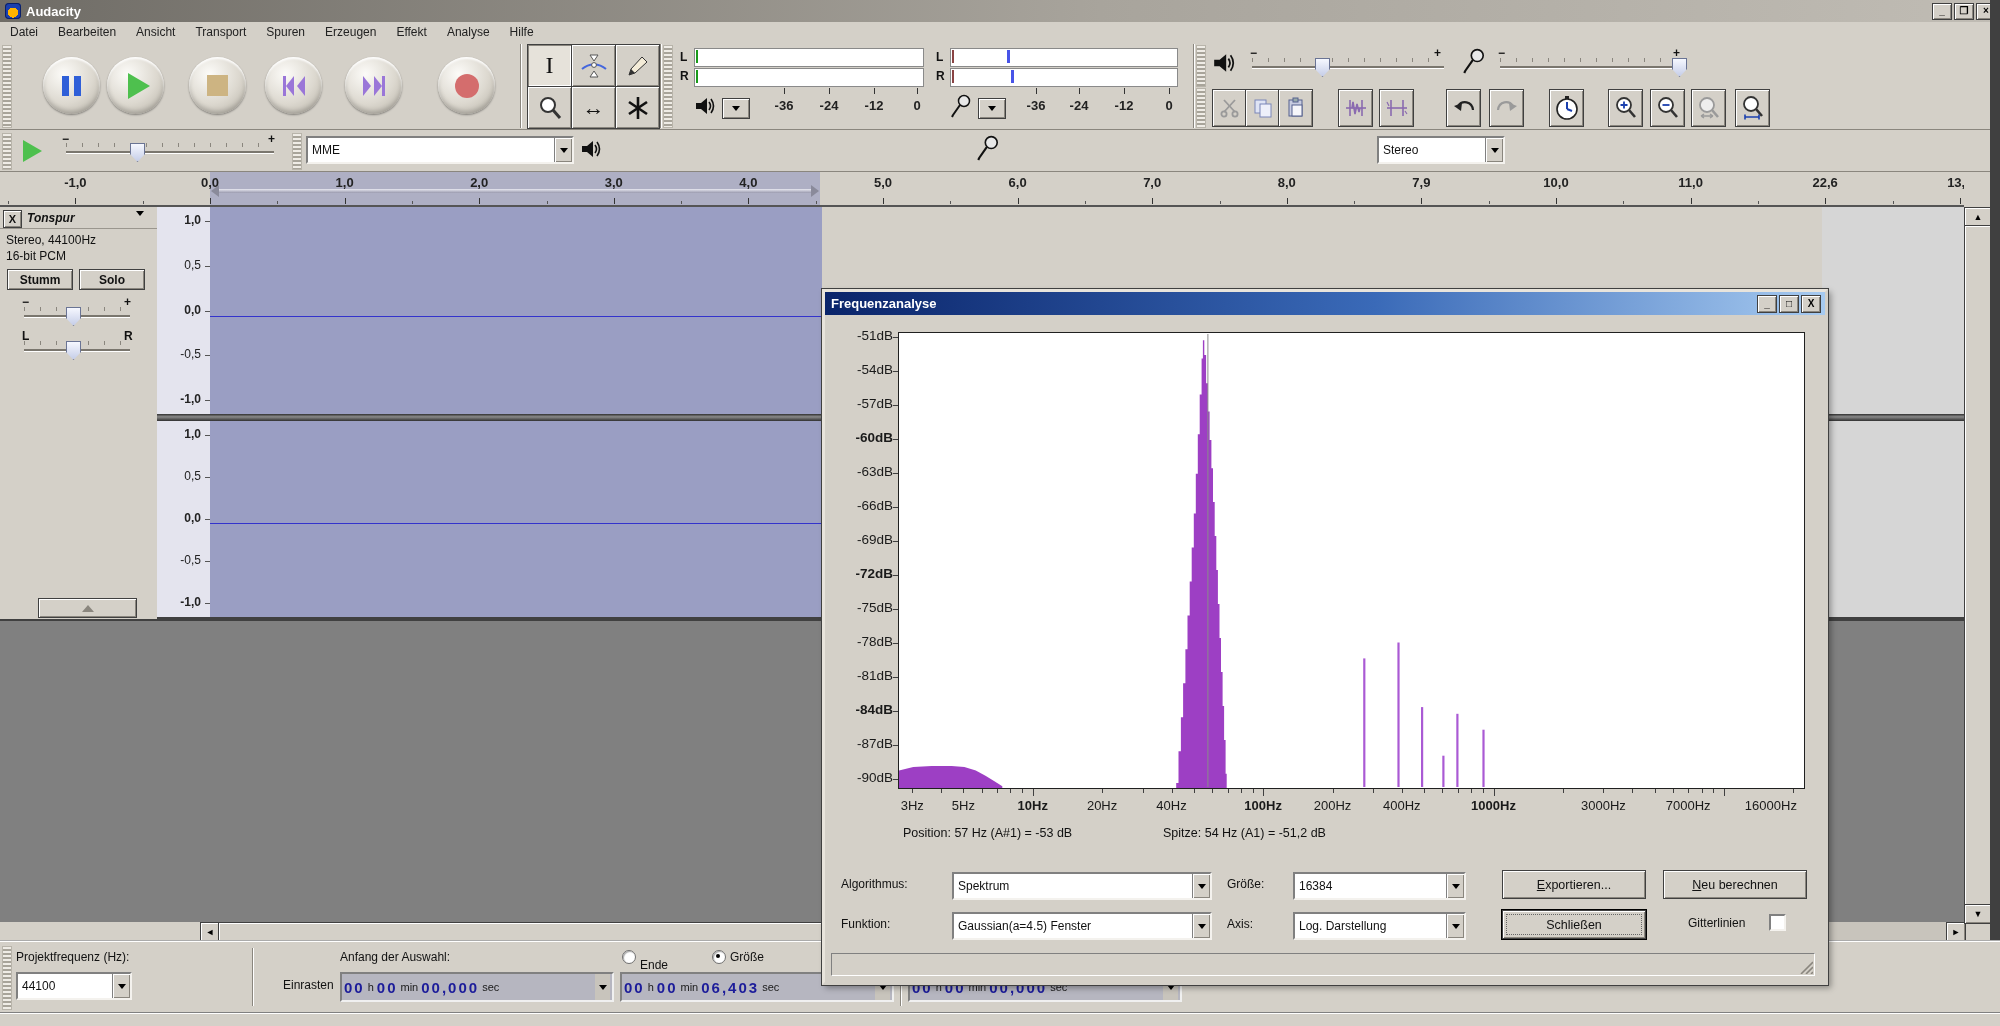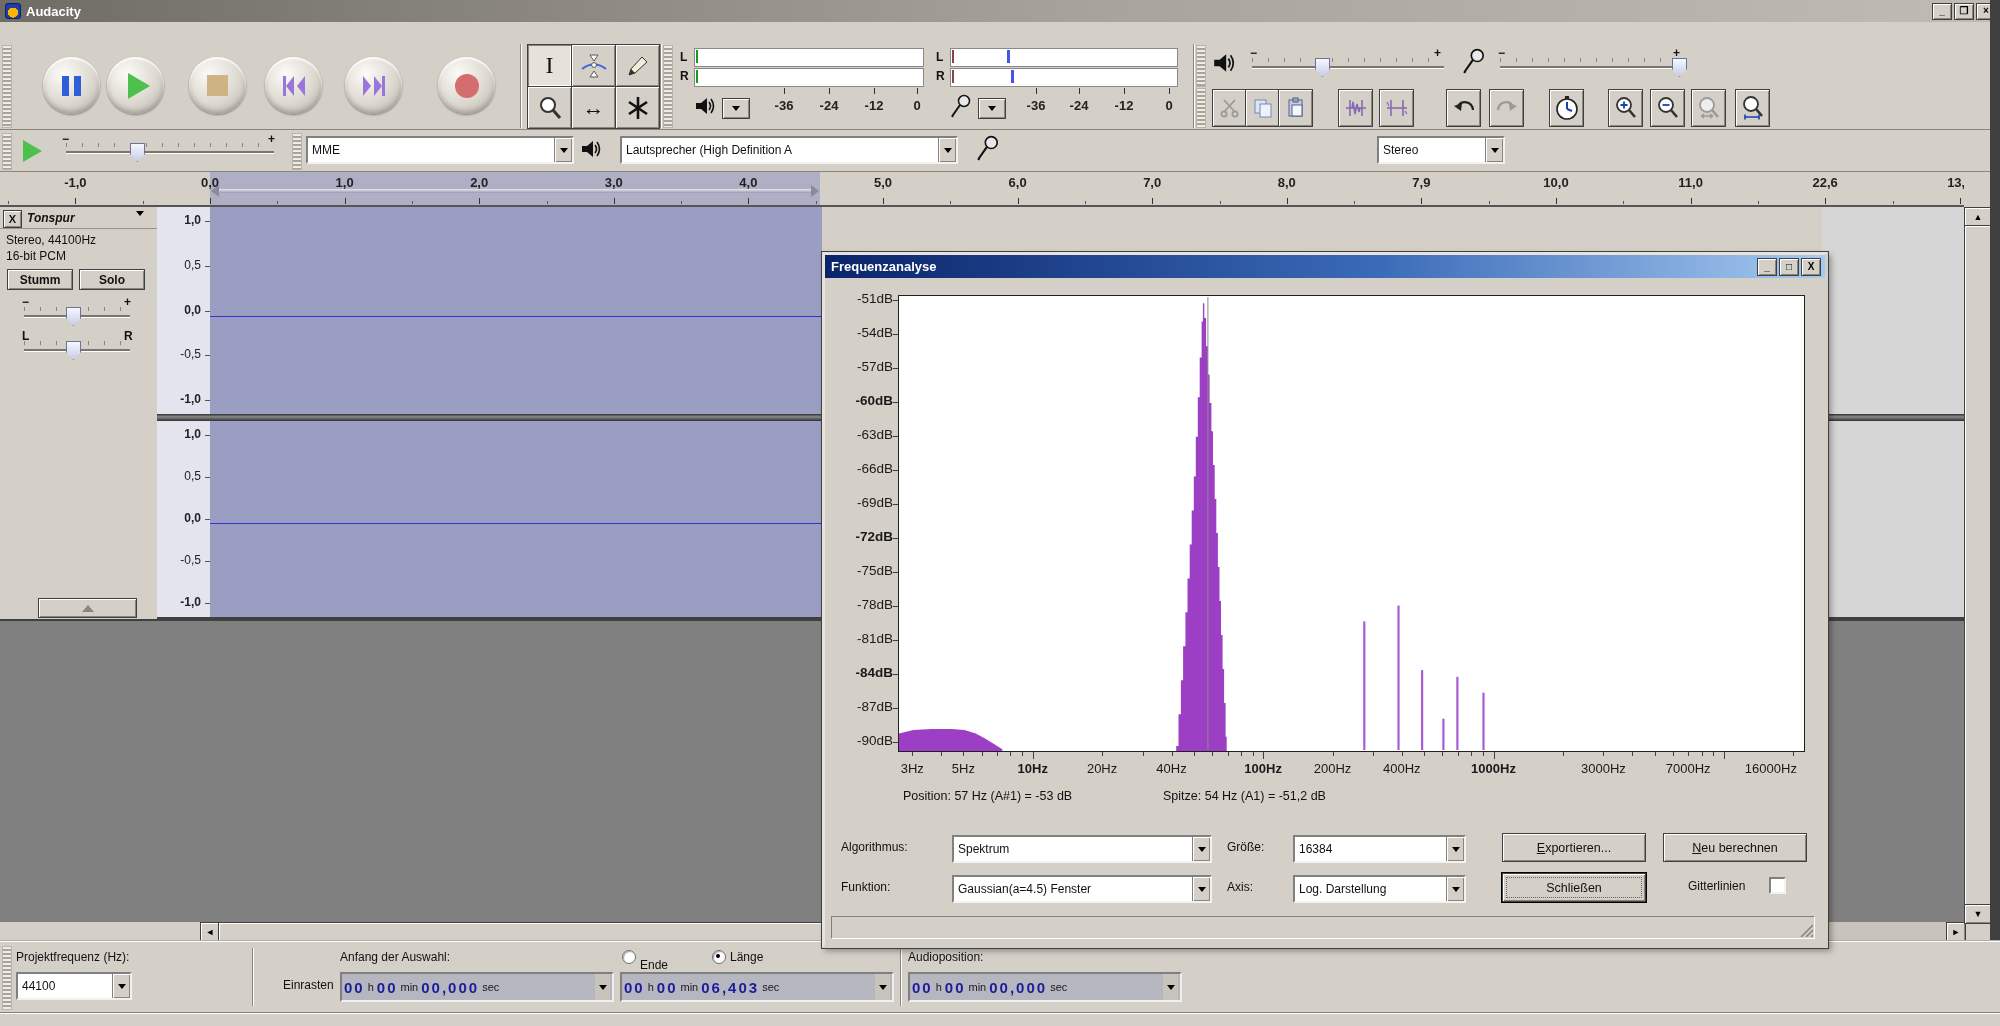--- a/index.html
+++ b/index.html
@@ -38,21 +38,21 @@
   .slideticks{position:absolute;height:4px;background:repeating-linear-gradient(90deg,#8a867e 0 1px,transparent 1px 16px);}
   .checkbox{background:#fff;border:2px solid;border-color:#808080 #f4f2ee #f4f2ee #808080;width:13px;height:13px;}
   .radio{width:12px;height:12px;border-radius:50%;background:#fff;border:1px solid #707070;box-shadow:inset 1px 1px 1px #aaa;}
   .radiodot{position:absolute;left:3px;top:3px;width:4px;height:4px;border-radius:50%;background:#000;}
   .timefield{background:#b6b6c0;border:2px solid;border-color:#808080 #f0f0f0 #f0f0f0 #808080;
              display:flex;align-items:center;padding:0 2px;}
   .timefield .digit{color:#1c1c9a;font-weight:bold;font-size:15px;letter-spacing:2px;}
   .timefield .unit{color:#1a1a1a;font-size:11px;padding:0 3px;}
   .tfarrow{margin-left:auto;width:15px;align-self:stretch;background:#c8c4bc;display:flex;align-items:center;justify-content:center;}
   .dlg{box-shadow:0 0 0 1px #404040, 3px 3px 6px rgba(0,0,0,.35);background:#d4d0c8;
-       border:3px solid #d4d0c8;border-top-color:#e8e4dc;border-left-color:#e8e4dc;}
+       border:3px solid #d4d0c8;border-top-color:#e8e4dc;border-left-color:#e8e4dc;margin-top:37px;}
   .dlgtitle{position:absolute;left:0;top:0;right:0;height:23px;
        background:linear-gradient(90deg,#0a246a,#3a6ab8 55%,#a6caf0);display:flex;align-items:center;color:#fff;}
   .dlgbtn{width:18px;height:16px;margin-left:2px;background:#d4d0c8;border:1px solid #404040;
           box-shadow:inset 1px 1px 0 #fff,inset -1px -1px 0 #8a867e;display:flex;align-items:center;justify-content:center;
           font-size:10px;font-weight:bold;color:#000;line-height:1;}
   .pushbtn{background:#d4d0c8;border:1px solid #404040;box-shadow:inset 1px 1px 0 #fff,inset -1px -1px 0 #8a867e;
            display:flex;align-items:center;justify-content:center;font-size:12.5px;color:#111;}
   .pushbtn.default{outline:1px solid #000;text-align:right;}
   .pushbtn.default::after{content:"";position:absolute;inset:3px;border:1px dotted #666;}
   .scrollbtn{background:#d4d0c8;border:1px solid #404040;box-shadow:inset 1px 1px 0 #fff,inset -1px -1px 0 #8a867e;
@@ -68,20 +68,31 @@
   <div class="abs titlebar">
     <span class="abs" style="left:5px;top:3px;width:16px;height:16px;border-radius:4px;background:radial-gradient(circle at 50% 60%,#ffb400 0 5px,#1a3fae 5px);box-shadow:inset 0 0 0 1px #0a1f66;"></span>
     <span style="margin-left:26px;">Audacity</span>
     <span style="margin-left:auto;margin-right:4px;display:flex;">
       <span class="winbtn">_</span>
       <span class="winbtn">❐</span>
       <span class="winbtn">×</span>
     </span>
   </div>
 
+  <div class="abs menubar">
+    <span class="menuitem">Datei</span>
+    <span class="menuitem">Bearbeiten</span>
+    <span class="menuitem">Ansicht</span>
+    <span class="menuitem">Transport</span>
+    <span class="menuitem">Spuren</span>
+    <span class="menuitem">Erzeugen</span>
+    <span class="menuitem">Effekt</span>
+    <span class="menuitem">Analyse</span>
+    <span class="menuitem">Hilfe</span>
+  </div>
 
   <div class="abs" style="left:0;top:42px;width:2000px;height:87px;background:#d4d0c8;border-bottom:1px solid #8a867e;"></div>
   <div class="abs grip" style="left:2px;top:45px;height:81px;"></div>
 
   <div class="abs roundbtn" style="left:43px;top:57px;">
     <span style="display:flex;gap:5px;">
         <span style="width:7px;height:20px;background:#2f5fd8;"></span>
         <span style="width:7px;height:20px;background:#2f5fd8;"></span>
       </span>
   </div>
@@ -316,26 +327,20 @@
   <div class="abs xpsel" style="left:306px;top:136px;width:264px;height:24px;">
     <span class="selval">MME</span>
       <span class="selbtn">
         <span class="tri-down"></span>
       </span>
   </div>
   <svg class="abs" style="left:580px;top:139px;" width="22" height="20" viewBox="0 0 22 20">
       <polygon points="2,7 7,7 13,2 13,18 7,13 2,13" fill="#111"></polygon>
       <path d="M15,6 Q18,10 15,14 M17,3 Q22,10 17,17" stroke="#111" fill="none" stroke-width="1.6"></path>
     </svg>
-  <div class="abs xpsel" style="left:620px;top:136px;width:334px;height:24px;">
-    <span class="selval">Lautsprecher (High Definition A</span>
-      <span class="selbtn">
-        <span class="tri-down"></span>
-      </span>
-  </div>
   <svg class="abs" style="left:976px;top:135px;" width="24" height="26" viewBox="0 0 22 24">
       <circle cx="14" cy="7" r="5.5" fill="#e8e8e8" stroke="#111" stroke-width="1.5"></circle>
       <path d="M10,11 L3,21 M3,21 L2,23" stroke="#111" stroke-width="2" fill="none"></path>
     </svg>
   <div class="abs xpsel" style="left:1377px;top:136px;width:124px;height:24px;">
     <span class="selval">Stereo</span>
       <span class="selbtn">
         <span class="tri-down"></span>
       </span>
   </div>
@@ -493,21 +498,21 @@
         </span>
       </div>
     <div class="abs" style="left:622px;top:8px;">
         <span class="radio abs" style="left:0;top:0;"></span>
         <span class="abs lbl" style="left:18px;top:8px;">Ende</span>
       </div>
     <div class="abs" style="left:712px;top:8px;">
         <span class="radio abs" style="left:0;top:0;">
           <span class="radiodot"></span>
         </span>
-        <span class="abs lbl" style="left:18px;top:0;">Länge</span>
+        <span class="abs lbl" style="left:18px;top:0;">Größe</span>
       </div>
     <div class="abs timefield" style="left:620px;top:30px;width:266px;height:26px;" id="tf-length">
         <span class="digit">00</span>
         <span class="unit">h</span>
         <span class="digit">00</span>
         <span class="unit">min</span>
         <span class="digit">06,403</span>
         <span class="unit">sec</span>
         <span class="tfarrow">
           <span class="tri-down"></span>

